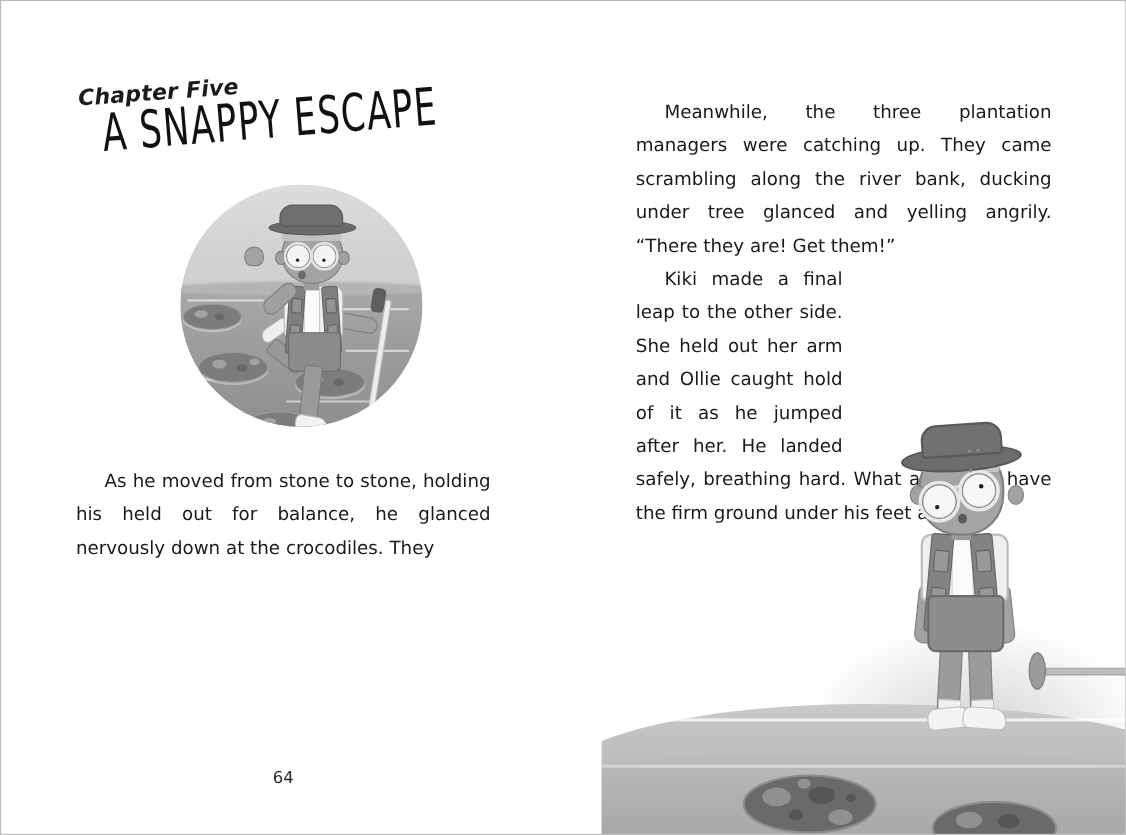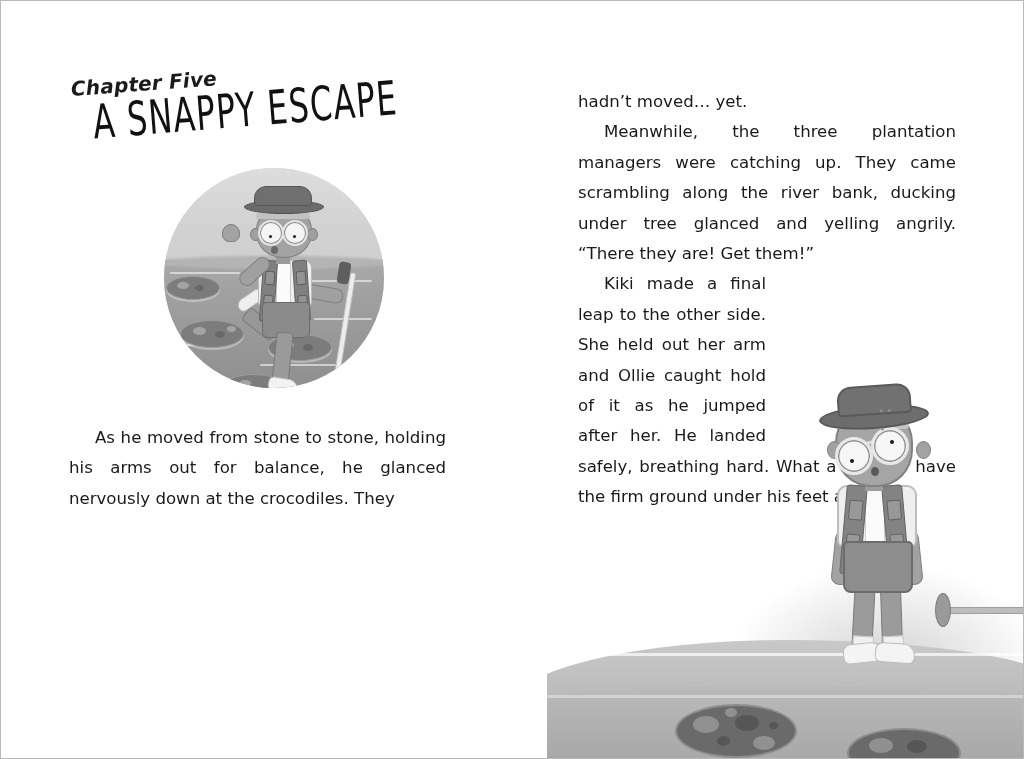--- a/index.html
+++ b/index.html
@@ -441,26 +441,26 @@
         </div>
       <div class="bc-glass r">
           <span class="bc-pupil"></span>
         </div>
       <div class="bc-brim"></div>
       <div class="bc-hat"></div>
     </div>
   </div>
 
   <div class="col col-left">
-    <p class="ind">As he moved from stone to stone, holding his arms out for balance, he glanced nervously down at the crocodiles. They</p>
+    <p class="ind">As he moved from stone to stone, holding his held out for balance, he glanced nervously down at the crocodiles. They</p>
   </div>
 
+  <div class="page-num">64</div>
 
   <div class="col col-right">
-    <p>hadn’t moved… yet.</p>
     <p class="ind">Meanwhile, the three plantation managers were catching up. They came scrambling along the river bank, ducking under tree glanced and yelling angrily. “There they are! Get them!”</p>
     <p class="ind">
       <span class="shape-block" style="height:91px;"></span>
       <span class="shape-block" style="height:30.4px;"></span>
       <span class="shape-block" style="height:30.4px;"></span>
       <span class="shape-block" style="height:30.4px;"></span>
       <span>Kiki made a final leap to the other side. She held out her arm and Ollie caught hold of it as he jumped after her. He landed safely, breathing hard. What a relief to have the firm ground under his feet again!</span>
     </p>
   </div>
 

